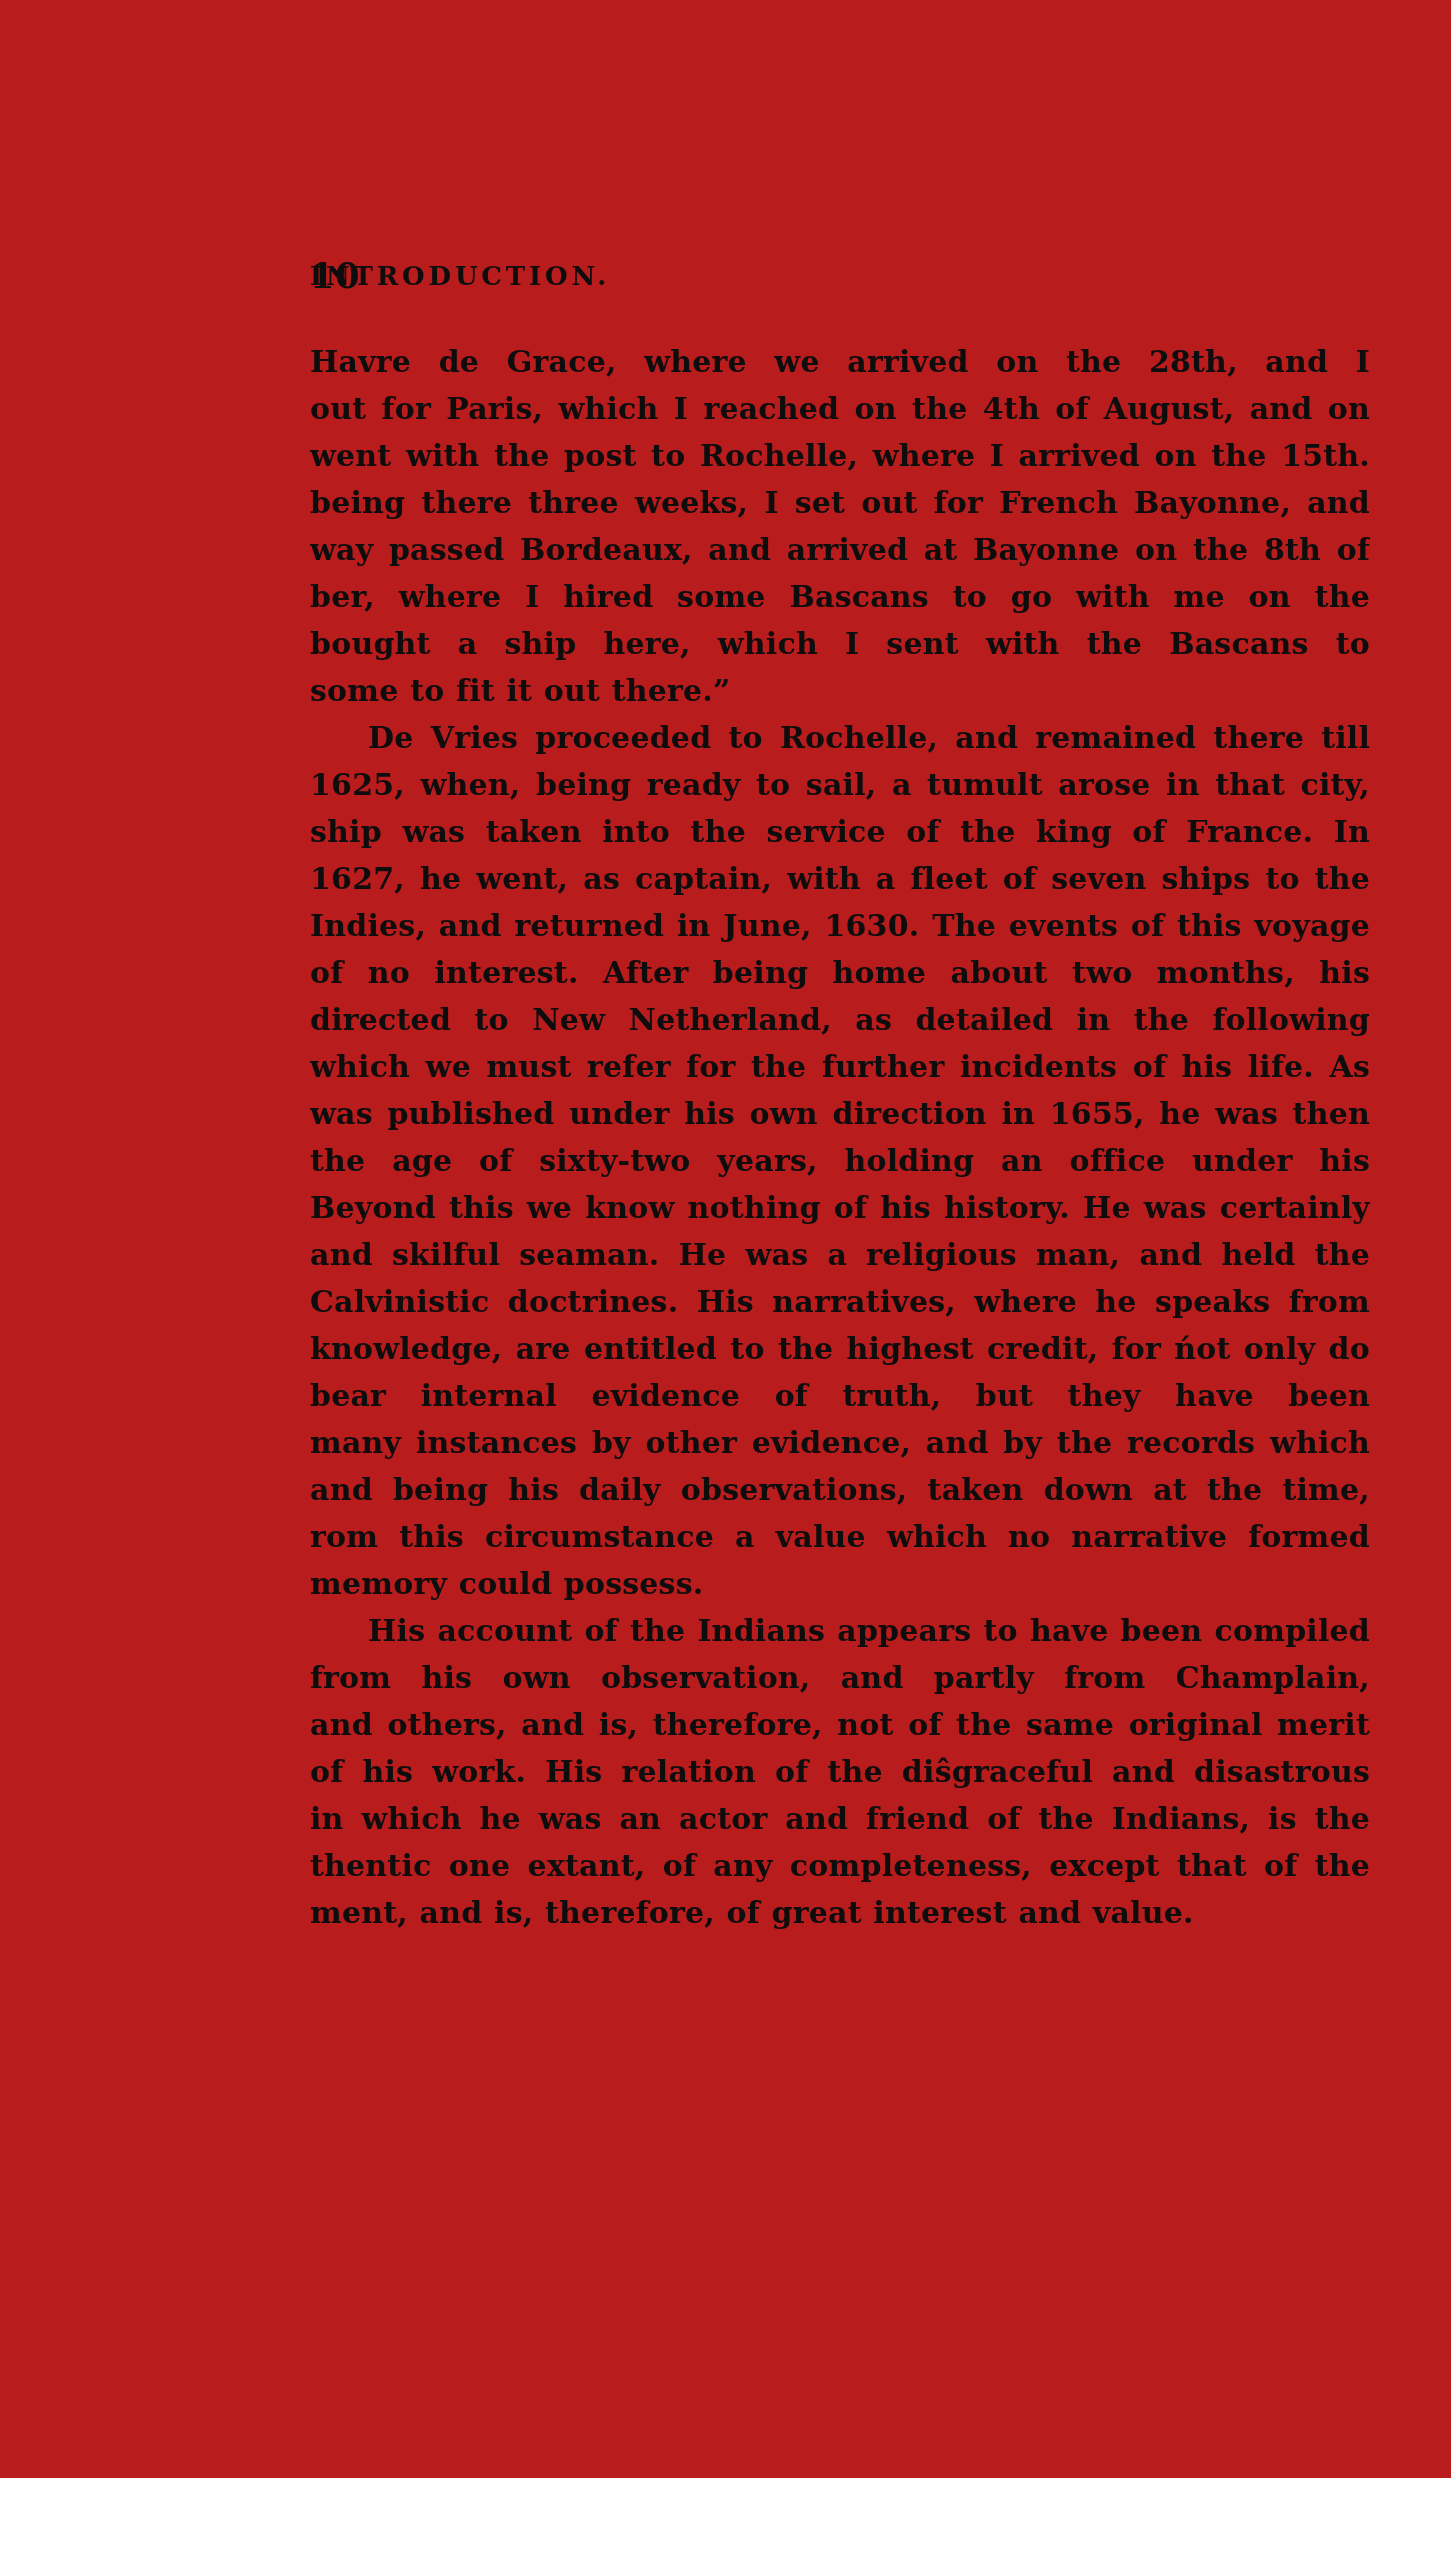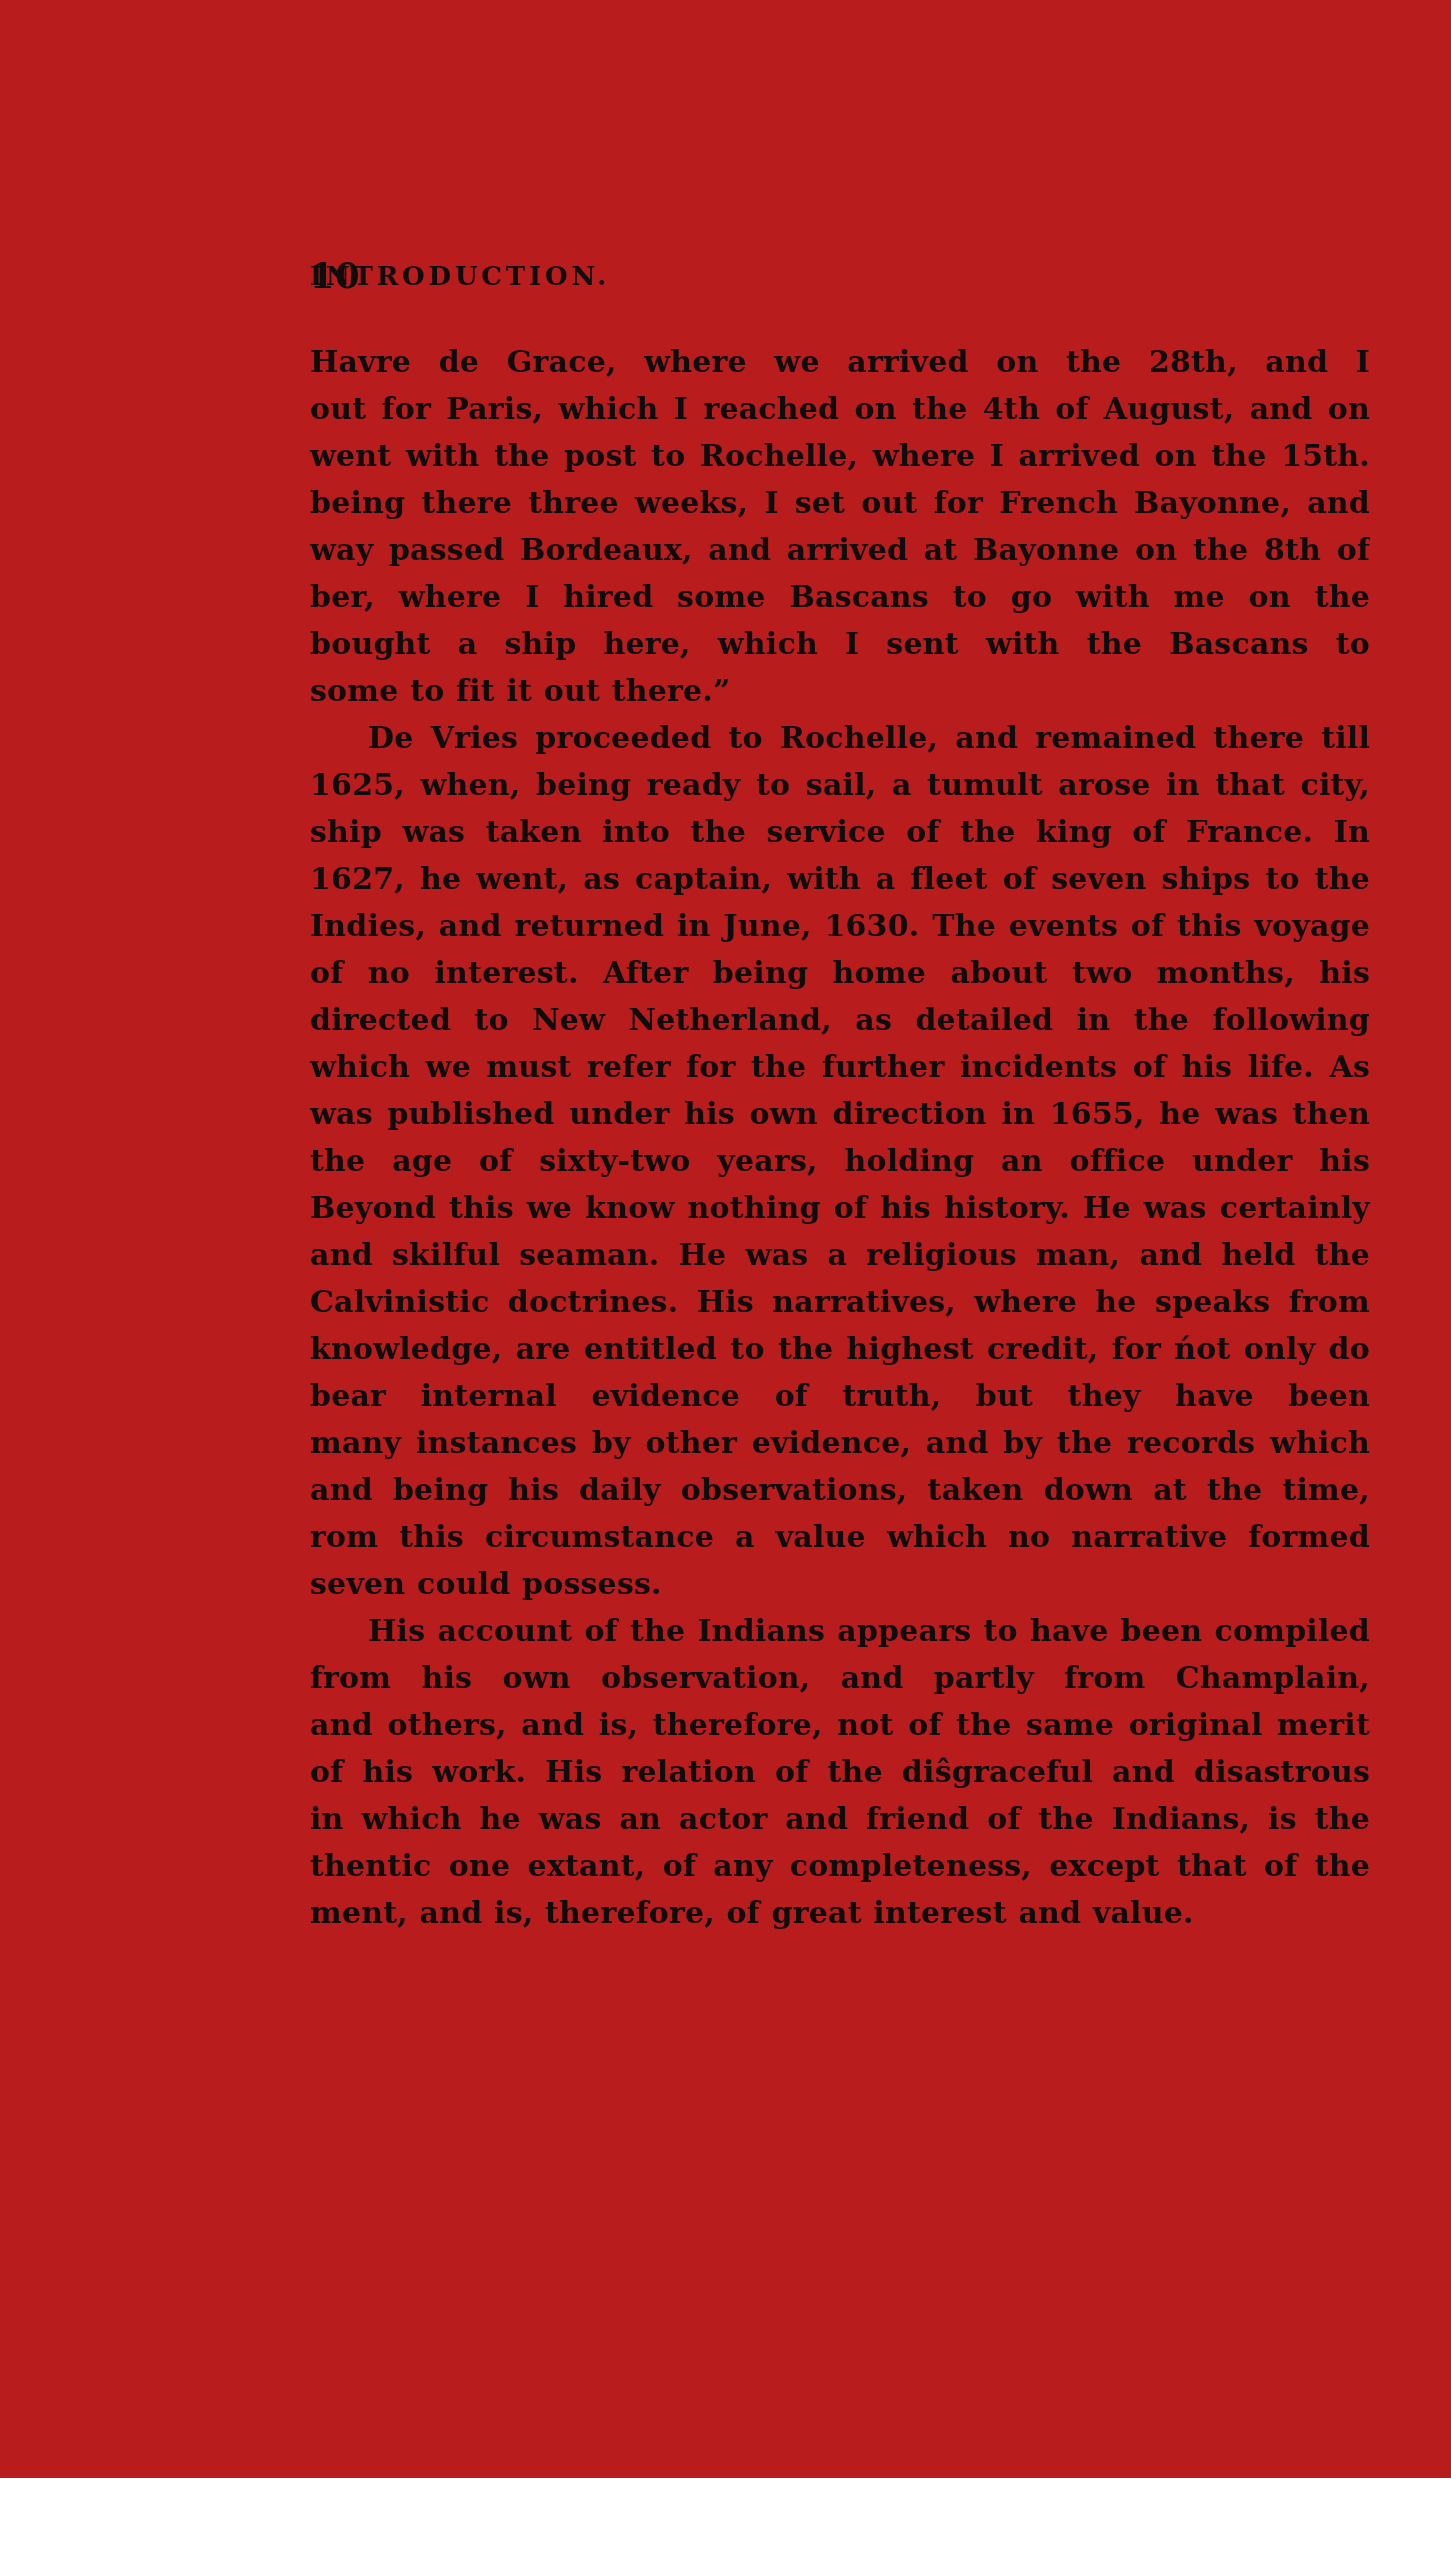--- a/index.html
+++ b/index.html
@@ -105,21 +105,21 @@
       <div class="line">was published under his own direction in 1655, he was then living, at</div>
       <div class="line">the age of sixty-two years, holding an office under his government.</div>
       <div class="line">Beyond this we know nothing of his history.  He was certainly a bold</div>
       <div class="line">and skilful seaman.  He was a religious man, and held the strongest</div>
       <div class="line">Calvinistic doctrines.  His narratives, where he speaks from personal</div>
       <div class="line">knowledge, are entitled to the highest credit, for ńot only do they</div>
       <div class="line">bear internal evidence of truth, but they have been corroborated in</div>
       <div class="line">many instances by other evidence, and by the records which we have ;</div>
       <div class="line">and being his daily observations, taken down at the time, they have</div>
       <div class="line">rom this circumstance a value which no narrative formed from</div>
-      <div class="line last">seven could possess.</div>
+      <div class="line last">memory could possess.</div>
     </div>
 
     <div class="para">
       <div class="line indent">His account of the Indians appears to have been compiled partly</div>
       <div class="line">from his own observation, and partly from Champlain, Megapolensis,</div>
       <div class="line">and others, and is, therefore, not of the same original merit as the rest</div>
       <div class="line">of his work.  His relation of the diŝgraceful and disastrous Indian war,</div>
       <div class="line">in which he was an actor and friend of the Indians, is the only au-</div>
       <div class="line">thentic one extant, of any completeness, except that of the govern-</div>
       <div class="line last">ment, and is, therefore, of great interest and value.</div>

